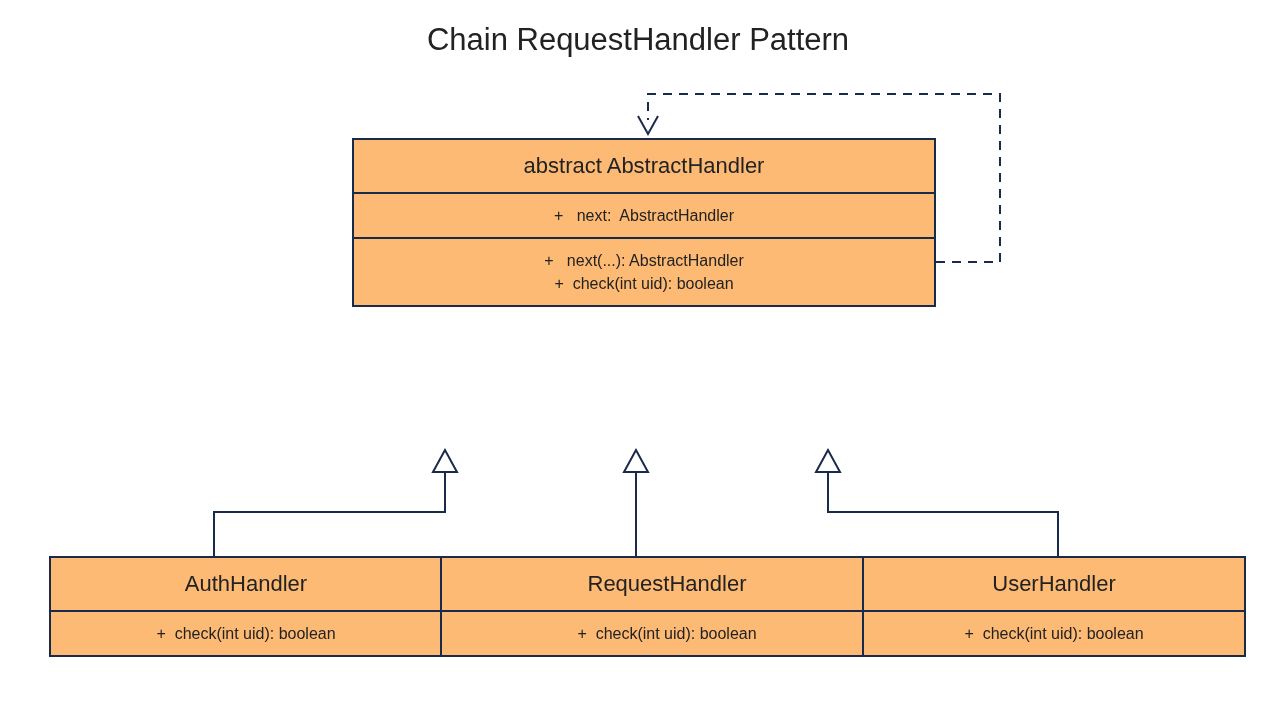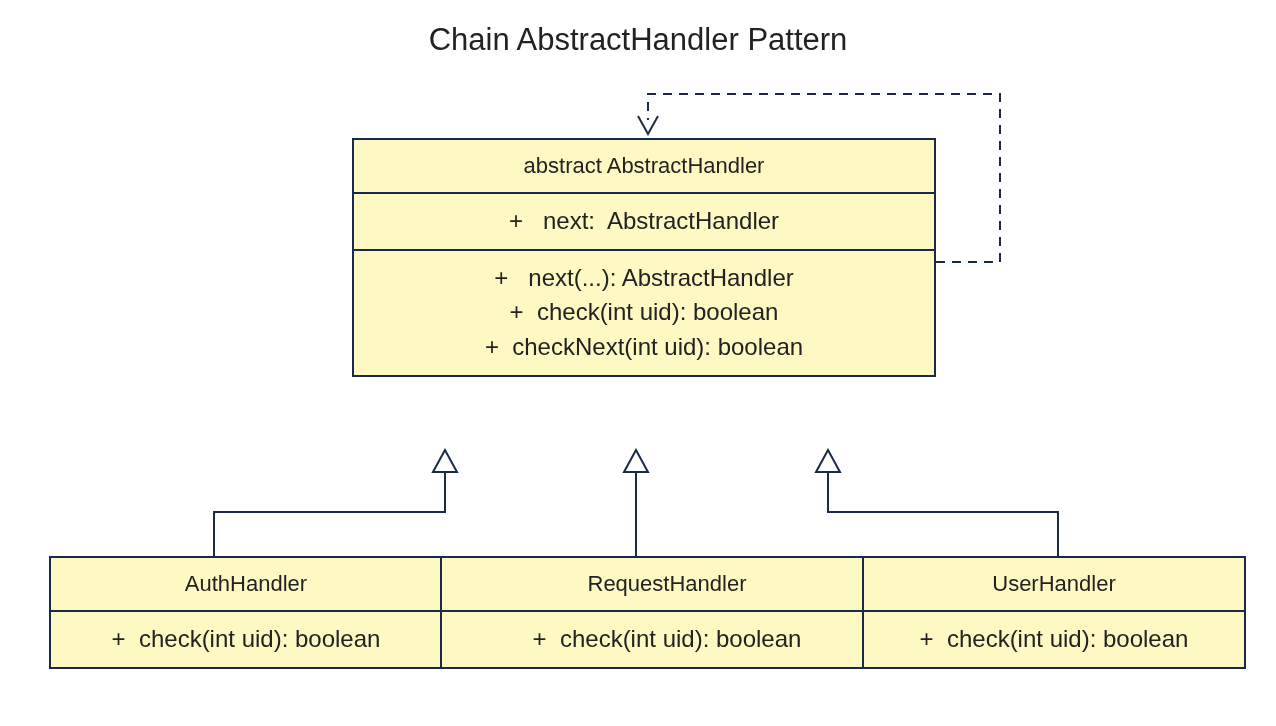--- a/index.html
+++ b/index.html
@@ -21,57 +21,56 @@
     right: 0;
     top: 22px;
     text-align: center;
     font-size: 31px;
     font-weight: 400;
     color: #222;
   }
   .uml-class {
     position: absolute;
     border: 2px solid #1a2a4a;
-    background: #fef9c3;
+    background: #fdba74;
   }
   .uml-section {
     border-bottom: 2px solid #1a2a4a;
     padding: 10px 16px;
-    font-size: 24px;
+    font-size: 16px;
     text-align: center;
     line-height: 1.45;
   }
   .uml-section.name { font-size: 22px; }
   .uml-section:last-child { border-bottom: none; }
   .uml-section.left { text-align: center; }
   .uml-method-line { white-space: pre; }
   svg.overlay {
     position: absolute;
     left: 0; top: 0;
     width: 1276px;
     height: 726px;
     pointer-events: none;
   }
 </style>
 </head>
 <body>
 
 <div class="canvas">
 
-  <div class="title">Chain AbstractHandler Pattern</div>
+  <div class="title">Chain RequestHandler Pattern</div>
 
   <div class="uml-class" style="left:352px; top:138px; width:584px;">
     <div class="uml-section name">abstract AbstractHandler</div>
     <div class="uml-section">
       <div class="uml-method-line">+   next:  AbstractHandler</div>
     </div>
     <div class="uml-section">
       <div class="uml-method-line">+   next(...): AbstractHandler</div>
       <div class="uml-method-line">+  check(int uid): boolean</div>
-      <div class="uml-method-line">+  checkNext(int uid): boolean</div>
     </div>
   </div>
 
   <div class="uml-class" style="left:18px; top:556px; width:394px;margin-left:31px;">
     <div class="uml-section name">AuthHandler</div>
     <div class="uml-section left">
       <div class="uml-method-line">+  check(int uid): boolean</div>
     </div>
   </div>
 

